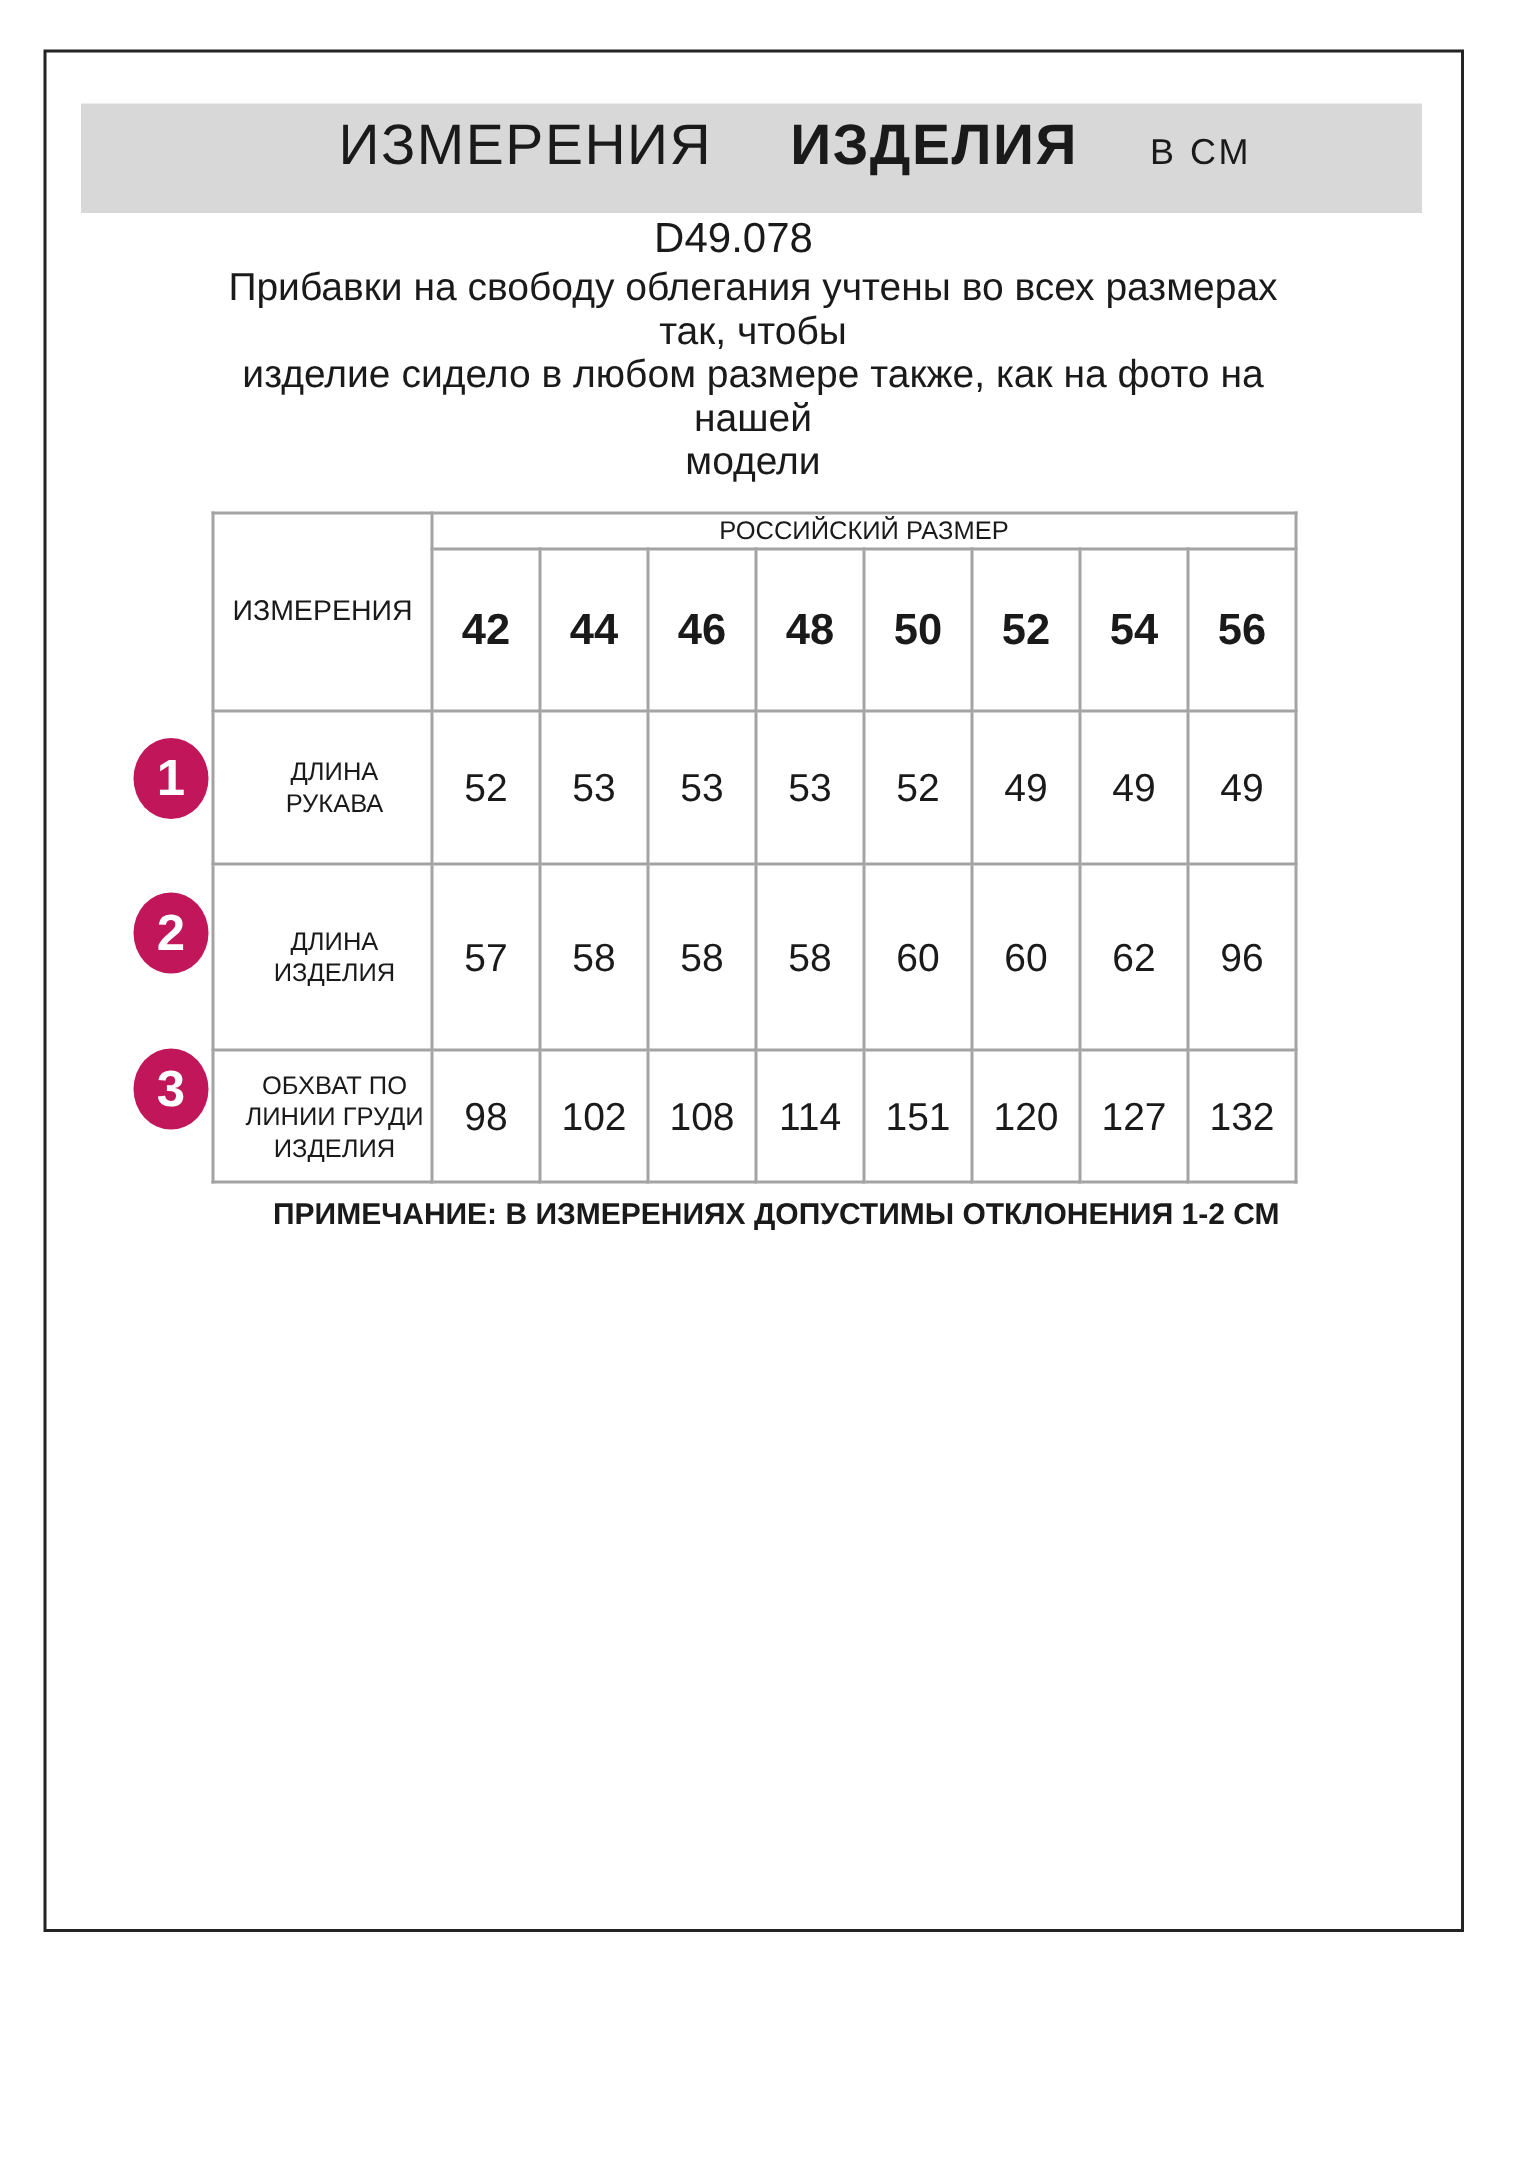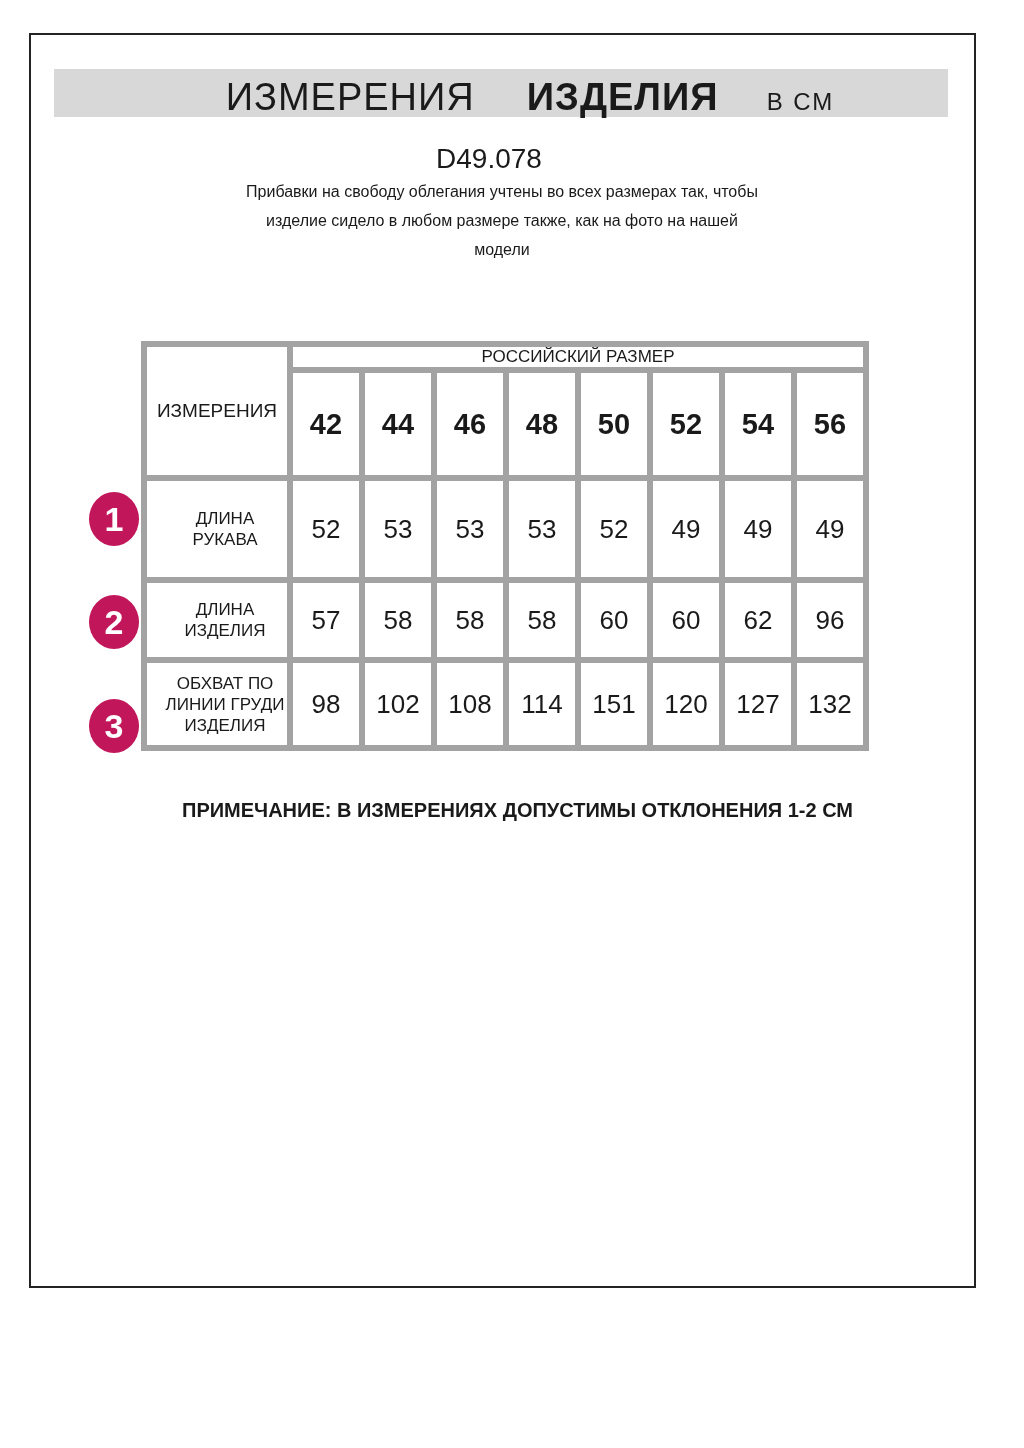--- a/index.html
+++ b/index.html
@@ -6,49 +6,49 @@
   .page {
     position:relative; width:1024px; height:1448px; overflow:hidden;
     background:#ffffff; color:#1a1a1a;
     font-family:"Liberation Sans", sans-serif;
   }
   .border-box {
     position:absolute; left:29px; top:33px; width:943px; height:1251px;
     border:2px solid #232323;
   }
   .banner {
-    position:absolute; left:54px; top:69px; width:894px; height:48px;
+    position:absolute; left:54px; top:69px; width:894px; height:73px;
     background:#d8d8d8; text-align:center; line-height:57px;
     white-space:nowrap; padding-left:58px; box-sizing:border-box;
   }
   .banner .t1 { font-size:38px; font-weight:400; letter-spacing:1px; }
   .banner .t2 { font-size:38px; font-weight:700; letter-spacing:1px; margin-left:52px; }
   .banner .t3 { font-size:24px; font-weight:400; letter-spacing:2px; margin-left:48px; }
   .product-code {
     position:absolute; left:29px; top:143px; width:920px;
     text-align:center; font-size:28px;
   }
   .description {
     position:absolute; left:132px; top:177px; width:740px;
-    text-align:center; font-size:16px; line-height:29px; white-space:pre-line;
+    text-align:center; font-size:26px; line-height:29px; white-space:pre-line;
   }
   table.size-table {
     position:absolute; left:141px; top:341px;
     border-collapse:collapse; table-layout:fixed;
   }
   .size-table th, .size-table td {
-    border:6px solid #a3a3a3; text-align:center; vertical-align:middle;
+    border:2px solid #a3a3a3; text-align:center; vertical-align:middle;
     padding:0; overflow:hidden;
   }
   .col-label { width:146px; }
   .col-size  { width:72px; }
   tr.hrow1 { height:24px; }
   tr.hrow2 { height:108px; }
   tbody tr.r1 { height:102px; }
-  tbody tr.r2 { height:80px; }
+  tbody tr.r2 { height:124px; }
   tbody tr.r3 { height:88px; }
   th.corner { font-size:19px; font-weight:400; }
   th.group  { font-size:17px; font-weight:400; }
   th.size   { font-size:29px; font-weight:700; }
   th.rowlabel {
     font-size:17px; font-weight:400; white-space:pre-line; line-height:21px;padding-left:16px;
   }
   td.val { font-size:26px; font-weight:400; }
   .badge {
     position:absolute; left:89px; width:50px; height:54px;

